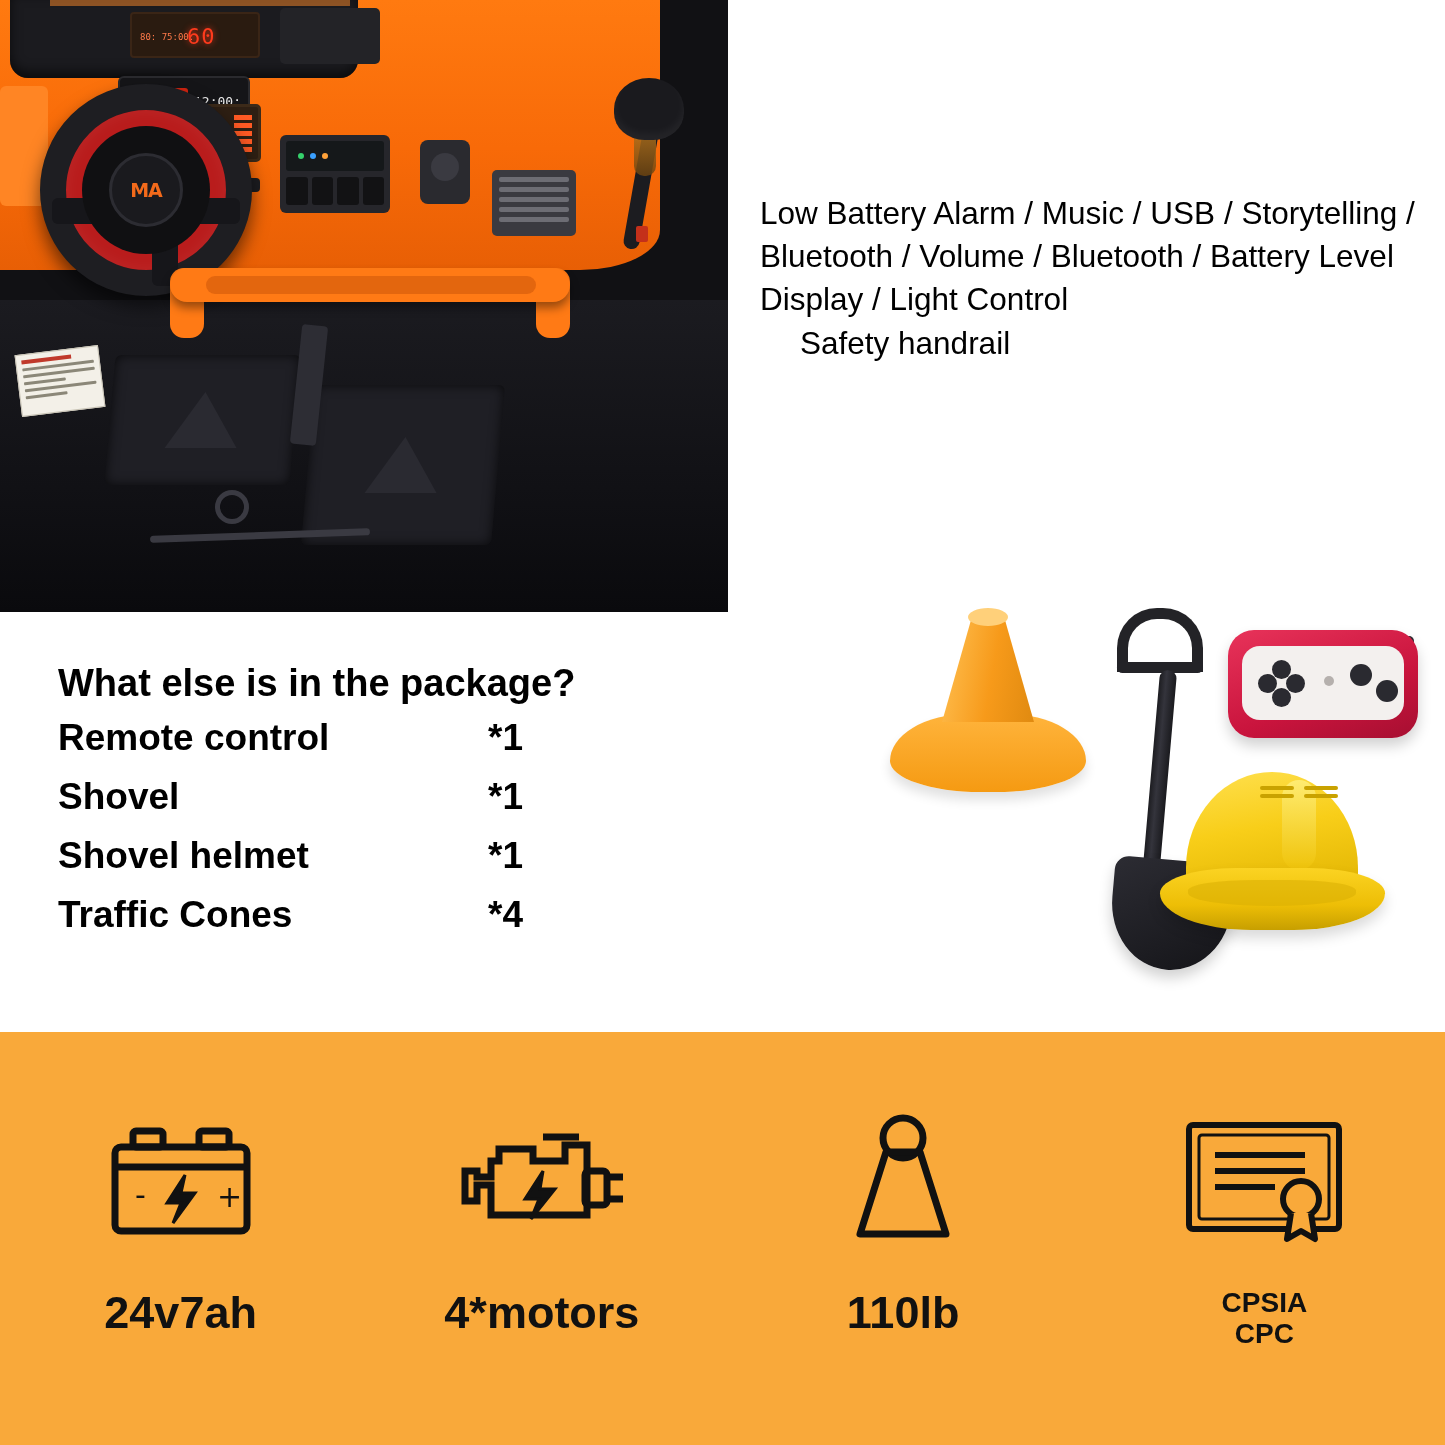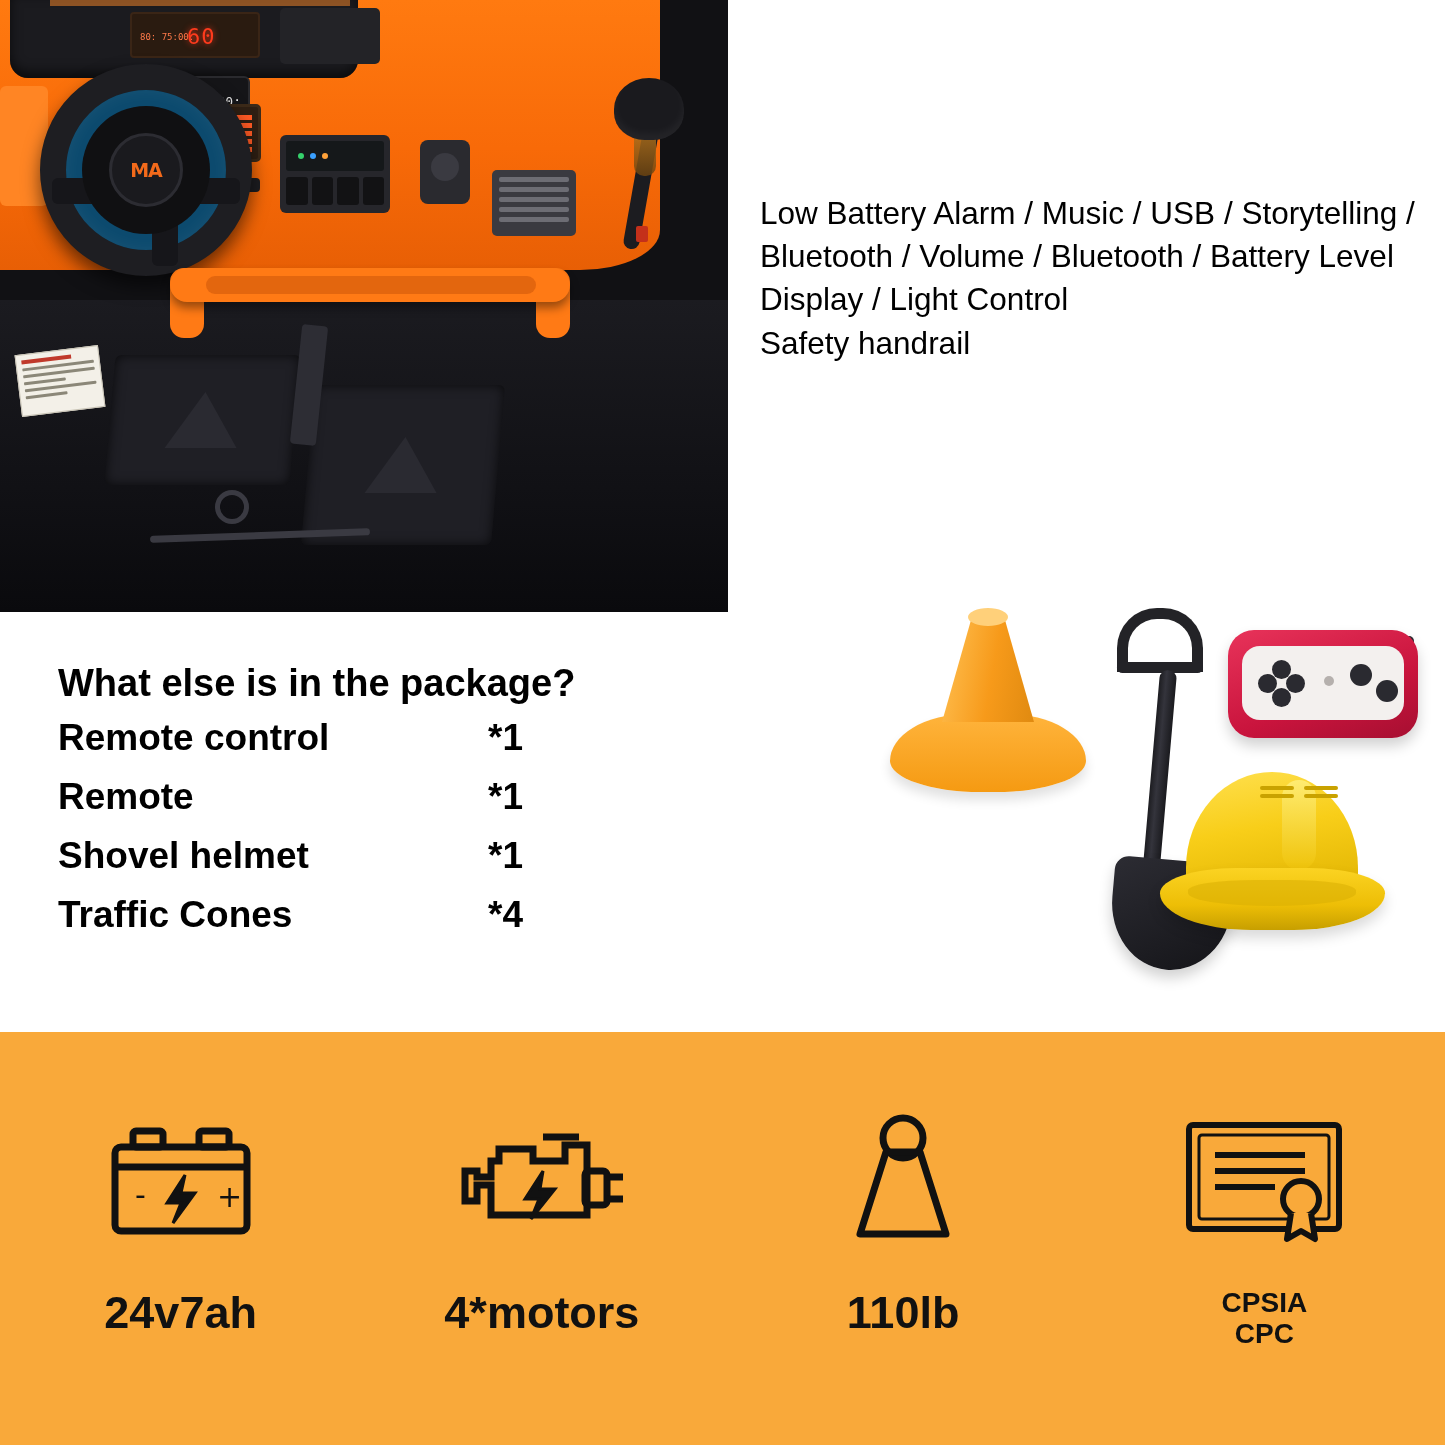--- a/index.html
+++ b/index.html
@@ -91,24 +91,24 @@
   .mirror-l {
     position: absolute;
     left: 0; top: 86px;
     width: 48px; height: 120px;
     background: #ff8524;
     border-radius: 6px;
   }
 
   .steering-wheel {
     position: absolute;
-    left: 40px; top: 64px;
+    left: 40px; top: 84px;
     width: 212px; height: 212px;
     border-radius: 50%;
-    background: #0c4a6e;
+    background: #b91c1c;
     border: 26px solid #1e1e22;
     box-shadow: 0 10px 18px rgba(0,0,0,.55), inset 0 0 18px rgba(255,255,255,.06);
   }
   .wheel-inner {
     position: absolute;
     left: 50%; top: 50%;
     transform: translate(-50%,-50%);
     width: 128px; height: 128px;
     border-radius: 50%;
     background: #101012;
@@ -381,21 +381,21 @@
     position: absolute;
     left: 760px; top: 192px;
     width: 680px;
   }
   .feature-text p {
     font-size: 31.5px;
     line-height: 1.36;
     color: #000;
     font-family: "Liberation Sans", sans-serif;
   }
-  .feature-text p.second { margin-top: 2px; }
+  .feature-text p.second { margin-top: 2px; margin-left: 40px; }
 
   
   .package-section {
     position: absolute;
     left: 0; top: 612px;
     width: 1445px;
     height: 420px;
     background: #fff;
     text-decoration: underline;
   }
@@ -761,21 +761,21 @@
 
 <div class="package-section">
   <div class="pkg-title">What else is in the package?</div>
 
   <div class="pkg-list">
     <div class="pkg-row">
       <span class="pkg-name">Remote control</span>
       <span class="pkg-qty">*1</span>
     </div>
     <div class="pkg-row">
-      <span class="pkg-name">Remote</span>
+      <span class="pkg-name">Shovel</span>
       <span class="pkg-qty">*1</span>
     </div>
     <div class="pkg-row">
       <span class="pkg-name">Shovel helmet</span>
       <span class="pkg-qty">*1</span>
     </div>
     <div class="pkg-row">
       <span class="pkg-name">Traffic Cones</span>
       <span class="pkg-qty">*4</span>
     </div>

